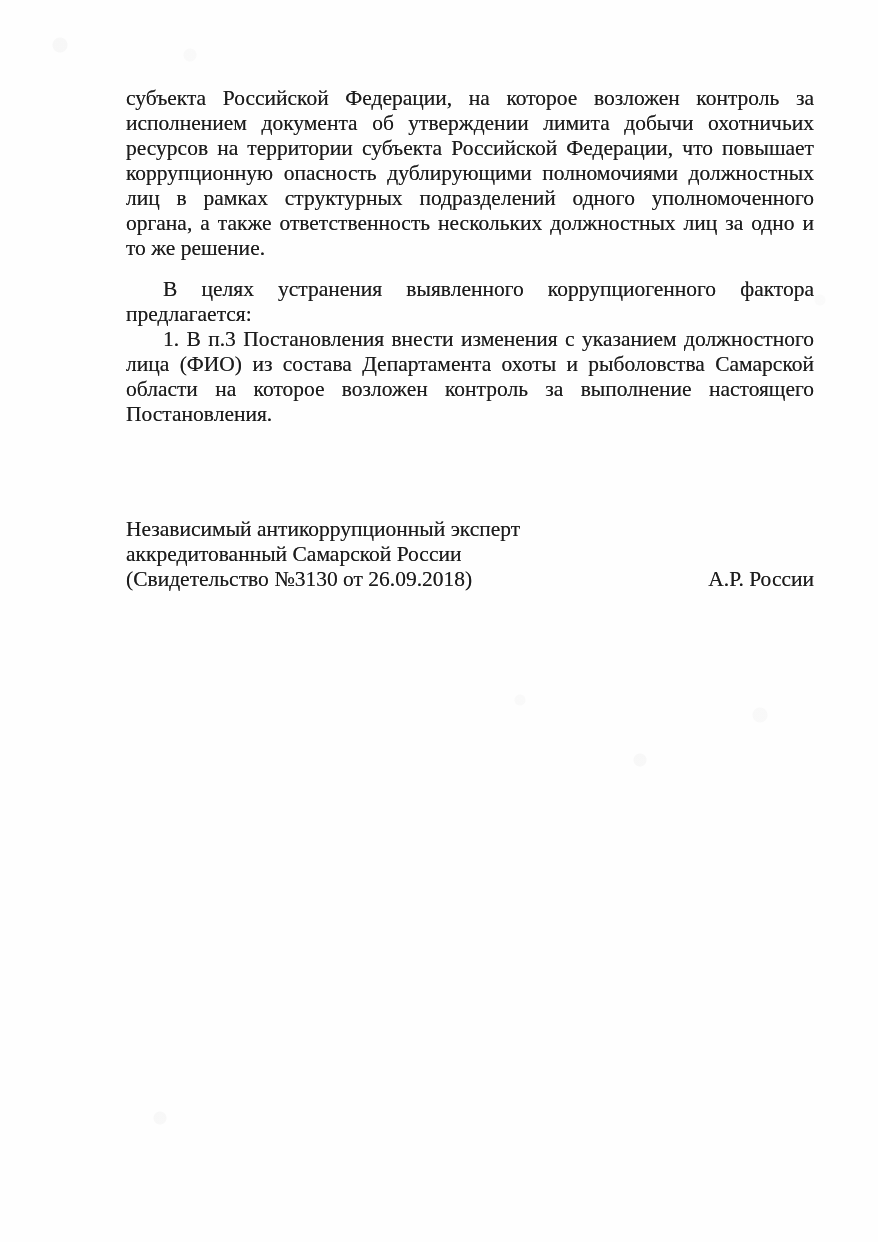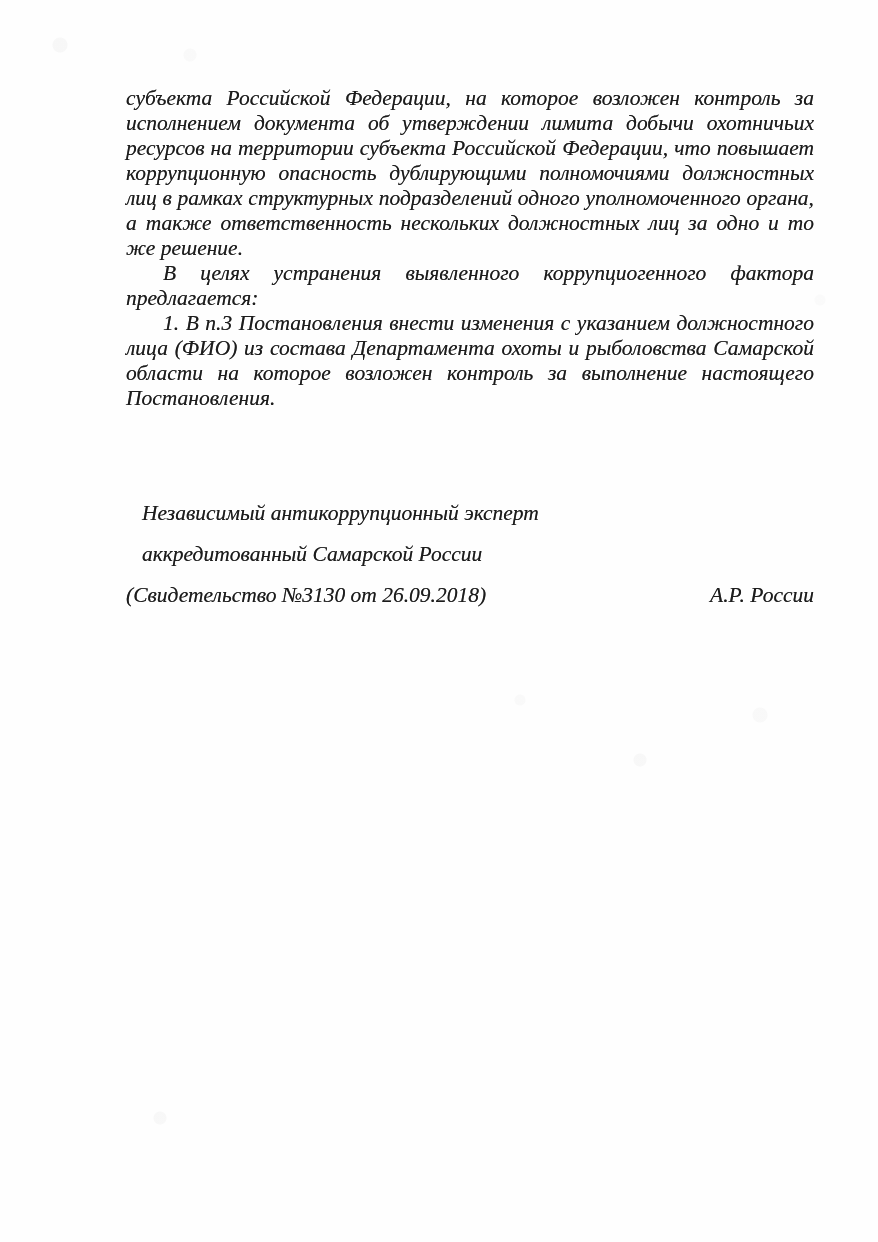--- a/index.html
+++ b/index.html
@@ -21,44 +21,43 @@
       radial-gradient(circle at 160px 1118px, rgba(130,130,130,0.05) 0 6px, transparent 7px),
       radial-gradient(circle at 45px 1490px, rgba(130,130,130,0.04) 0 5px, transparent 6px),
       radial-gradient(circle at 520px 700px, rgba(130,130,130,0.04) 0 5px, transparent 6px),
       radial-gradient(circle at 820px 300px, rgba(130,130,130,0.03) 0 5px, transparent 6px);
     overflow: hidden;
     font-family: "Liberation Serif", "DejaVu Serif", serif;
     font-size: 21.5px;
     line-height: 25px;
     color: #1c1c1c;
     text-shadow: 0 0 0.6px rgba(20,20,20,0.65);
-    font-style: italic;
   }
   .text-block {
     position: absolute;
     top: 86px;
     left: 126px;
     width: 688px;
   }
   .para {
     margin: 0;
     text-align: justify;
   }
   .para.indent {
     text-indent: 37px;
   }
   .para.gap-before {
-    margin-top: 0;
+    margin-top: 16px;
   }
   .signature-block {
     margin-top: 90px;
     text-align: left;
   }
   .signature-line {
-    margin: 16px;
+    margin: 0;
   }
   .signature-row {
     display: flex;
     justify-content: space-between;
     align-items: baseline;
     text-align: center;
   }
 </style>
 </head>
 <body>

